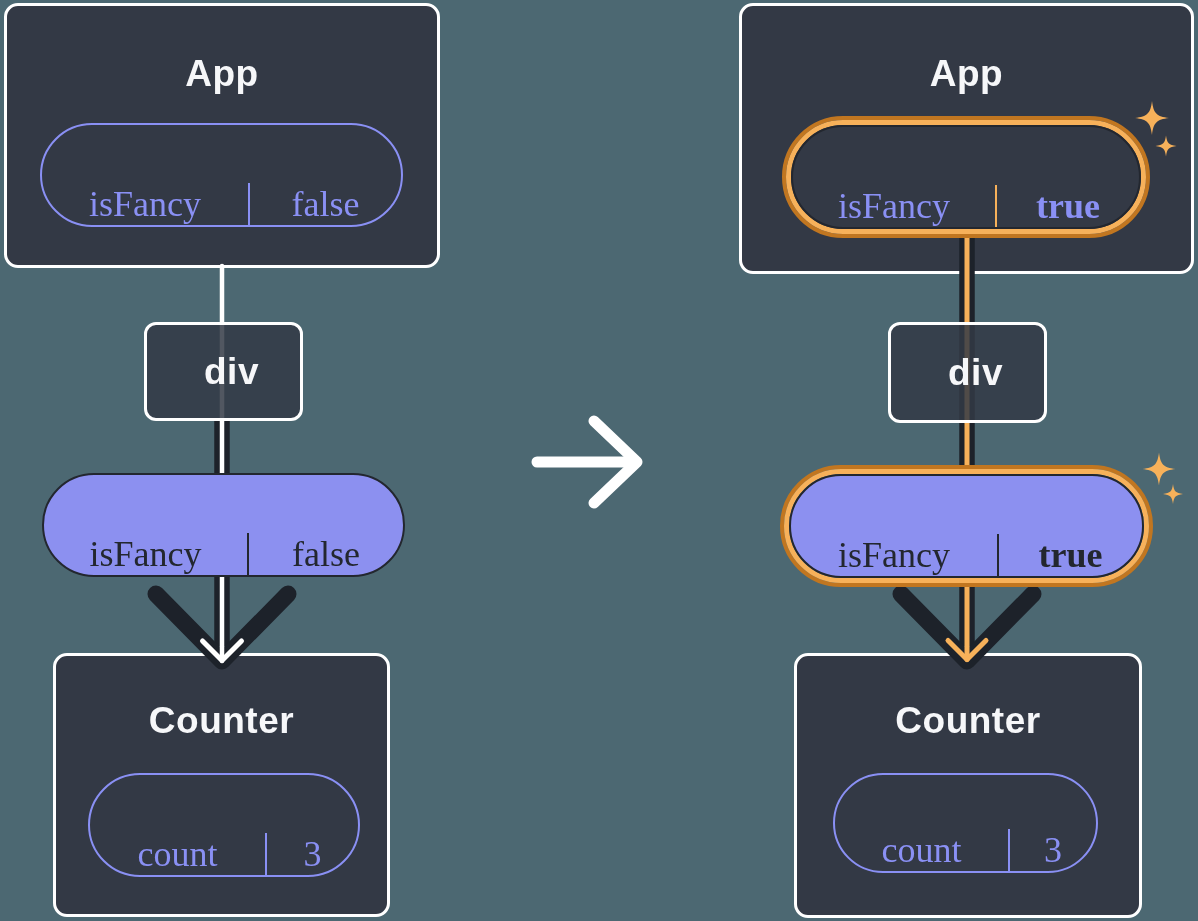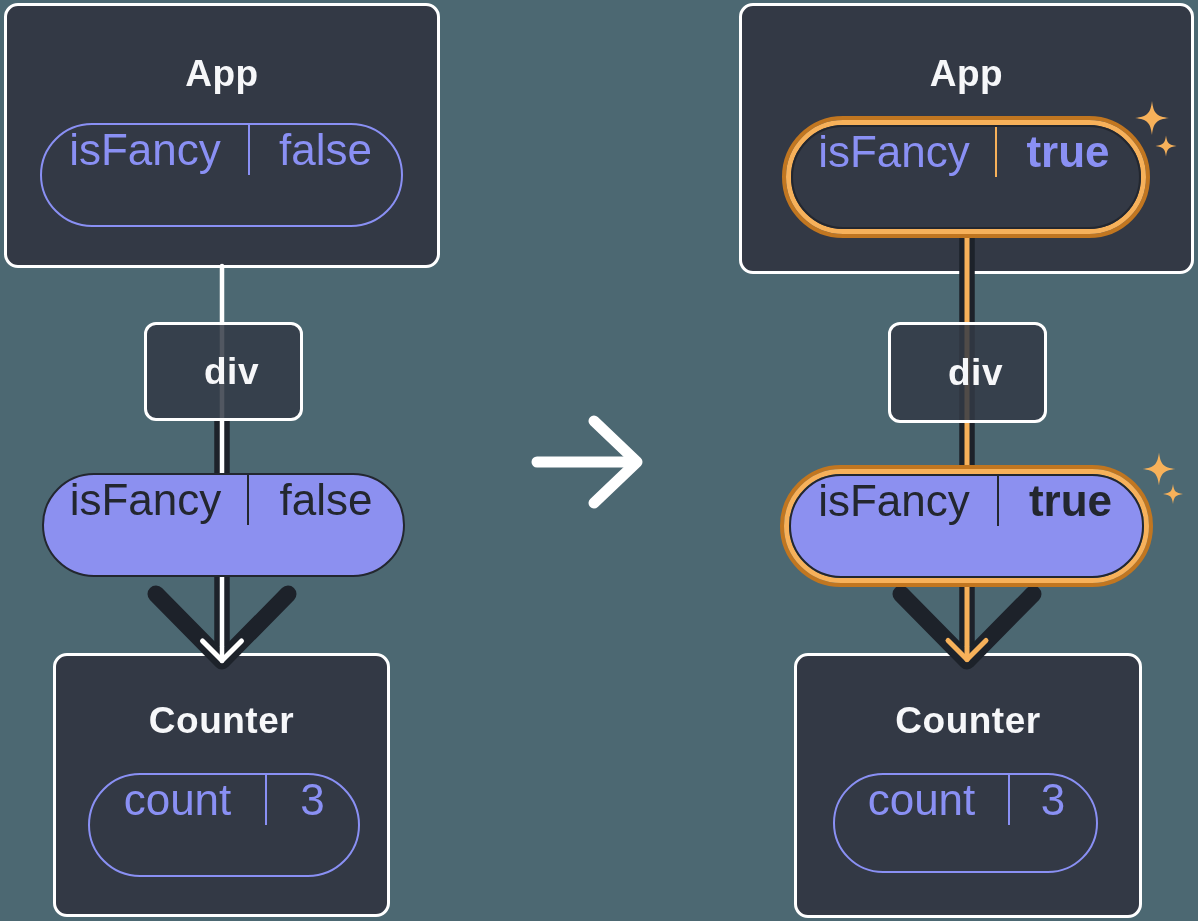--- a/index.html
+++ b/index.html
@@ -18,22 +18,22 @@
   .card{
     position:absolute;background:var(--card-bg);
     border:3.5px solid var(--card-border);z-index:1;
   }
   .card.translucent{background:rgba(51,57,69,0.85);z-index:3}
   .comp-title{
     position:absolute;left:16px;right:0;display:flex;align-items:center;justify-content:center;
     color:var(--title);font-size:37px;font-weight:600;letter-spacing:.5px;z-index:2;
   }
   .pill{
-    position:absolute;display:flex;align-items:flex-start;border-radius:999px;
-    font-size:44px;z-index:1;overflow:hidden;
+    position:absolute;display:flex;align-items:flex-end;border-radius:999px;
+    font-size:36px;z-index:1;overflow:hidden;font-family:Liberation Serif, serif;
   }
   .pill .k{display:flex;align-items:center;justify-content:center}
   .pill .v{flex:1;display:flex;align-items:center;justify-content:center}
   .pill.outline{border:2.5px solid var(--purple);color:var(--purple)}
   .pill.outline .v{border-left:2.5px solid var(--purple)}
   .pill.solid{background:var(--purple-fill);border:2.5px solid var(--ink);color:var(--ink)}
   .pill.solid .v{border-left:2.5px solid var(--ink)}
   .pill.dark-fill{border:2.5px solid var(--ink);color:var(--purple);background:var(--card-bg)}
   .pill.dark-fill .v{border-left:2px solid var(--orange-light)}
   .pill.bold-val .v{font-weight:700}

